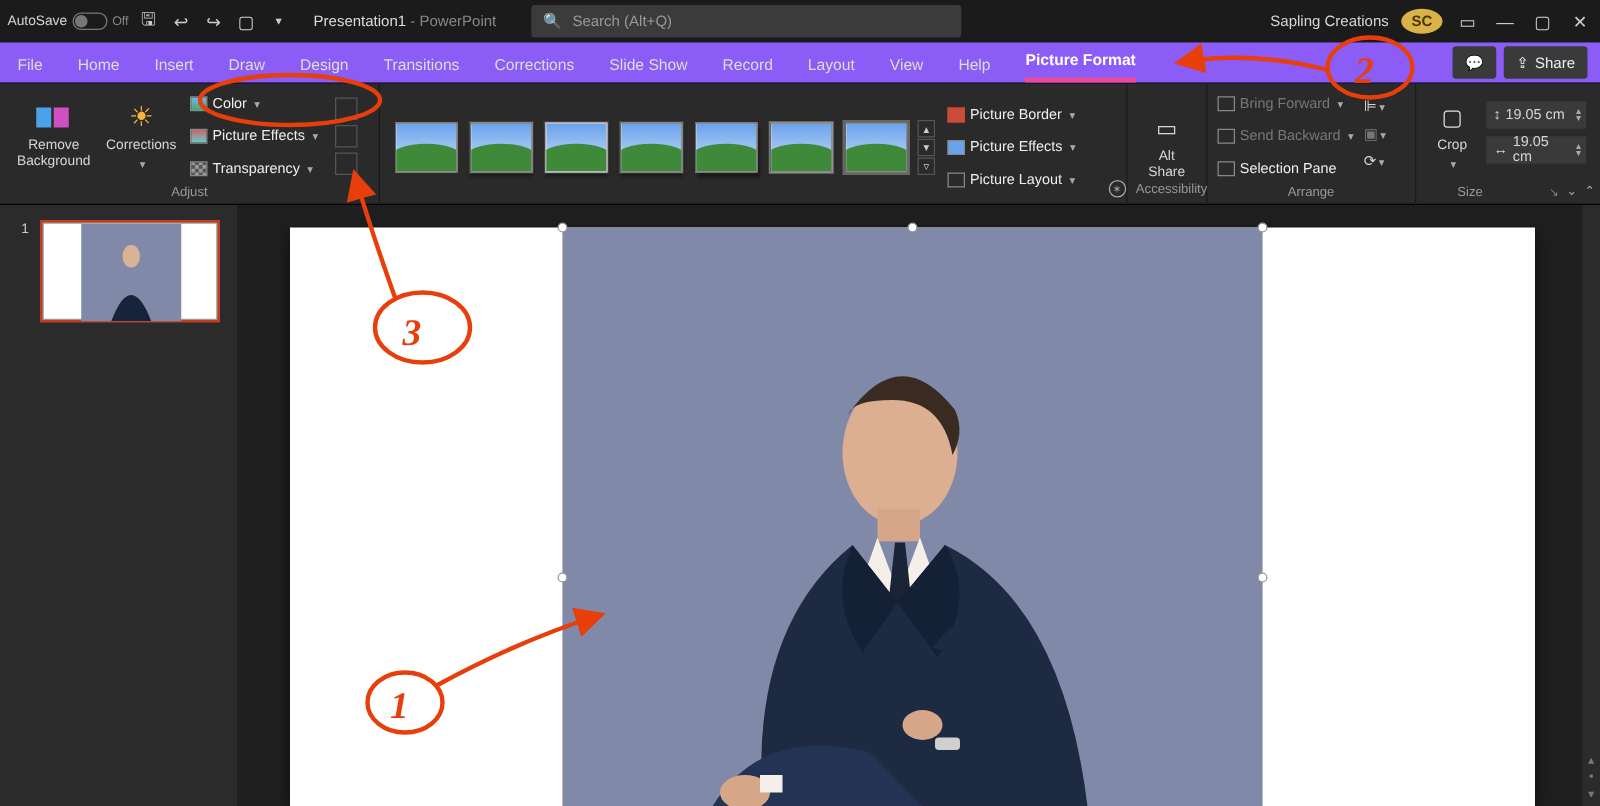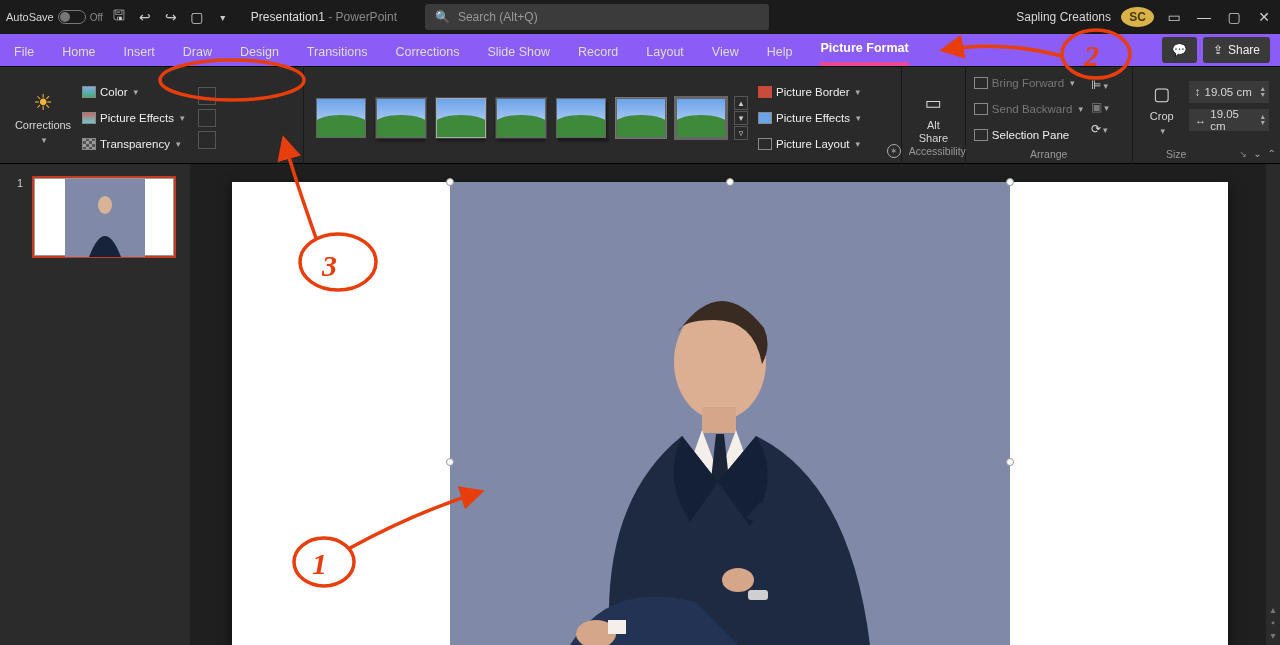--- a/index.html
+++ b/index.html
@@ -115,20 +115,30 @@
       </div>
   </div>
 </div>
 
 <div class="ribbon">
 
   <div class="group" style="width:310px;">
     <div class="group-body">
       <div class="bigbtn">
         <div class="icon-box">
+            <svg width="30" height="26">
+              <rect x="1" y="5" width="12" height="16" fill="#4aa3e8"></rect>
+              <rect x="15" y="5" width="12" height="16" fill="#d04fc1"></rect>
+            </svg>
+          </div>
+        <span style="white-space:pre;">Remove
+Background</span>
+      </div>
+      <div class="bigbtn">
+        <div class="icon-box">
             <span style="font-size:22px;color:#f6b63c;">☀</span>
           </div>
         <span>Corrections</span>
         <span class="chev">▾</span>
       </div>
       <div class="smallbtn-col" style="margin-left:4px;">
         <div class="smallbtn">
             <span class="sq" style="background:linear-gradient(#7bb0e8,#4a7);"></span>
             <span>Color</span>
             <span class="chev">▾</span>
@@ -143,20 +153,21 @@
             <span>Transparency</span>
             <span class="chev">▾</span>
           </div>
       </div>
       <div class="smallbtn-col" style="margin-left:8px;">
         <div class="minisq"></div>
         <div class="minisq"></div>
         <div class="minisq"></div>
       </div>
     </div>
+    <div class="group-label">Adjust</div>
   </div>
 
   <div class="group" style="width:610px;">
     <div class="group-body">
       <div class="gallery">
         <div class="thumb">
             <div class="sky"></div>
             <div class="hill"></div>
           </div>
         <div class="thumb shadow1">

